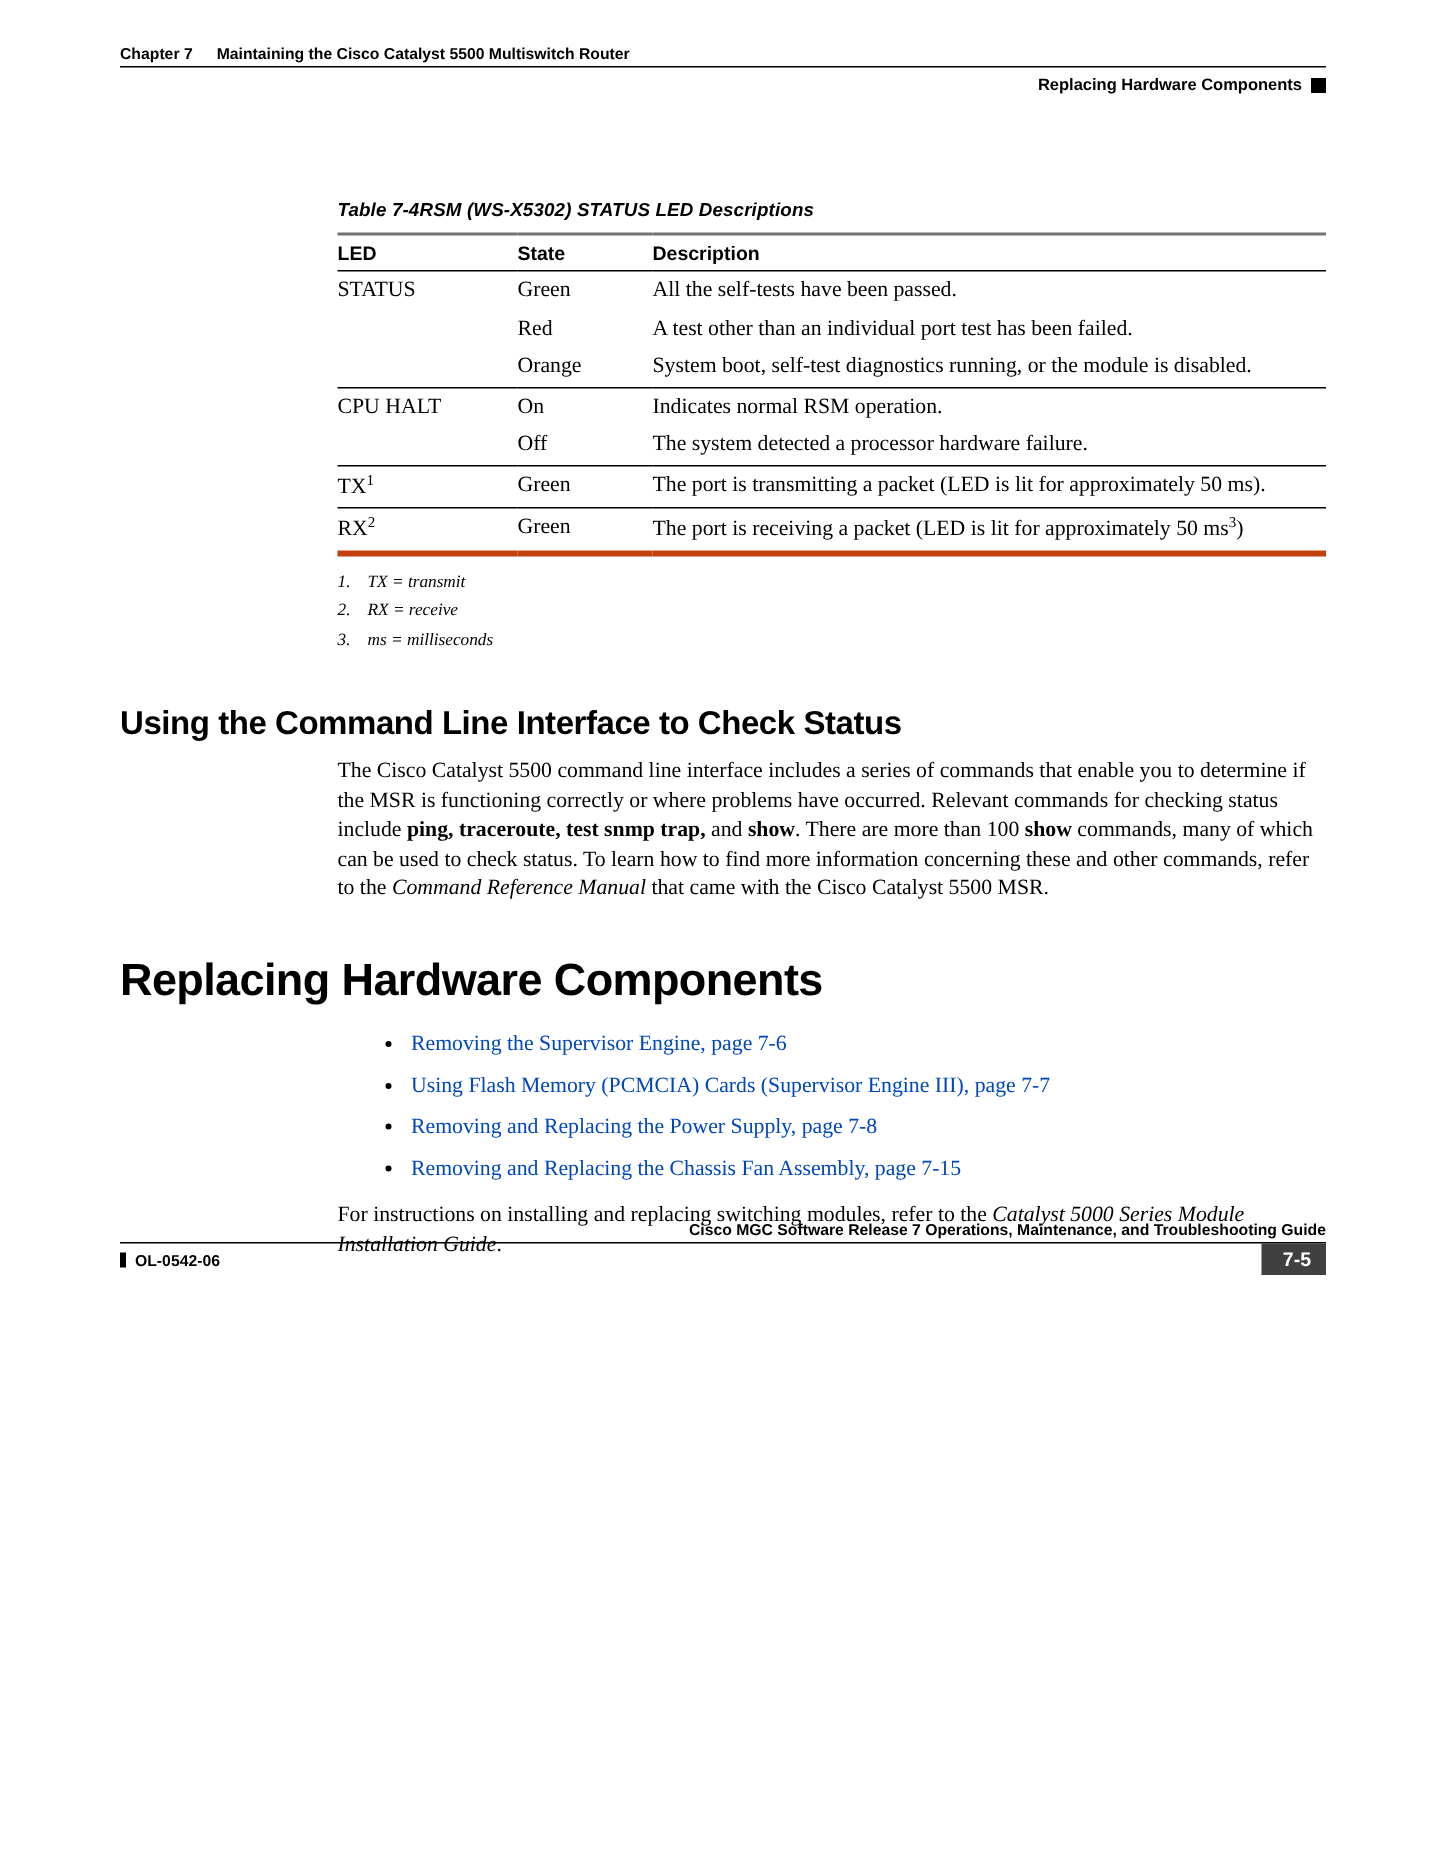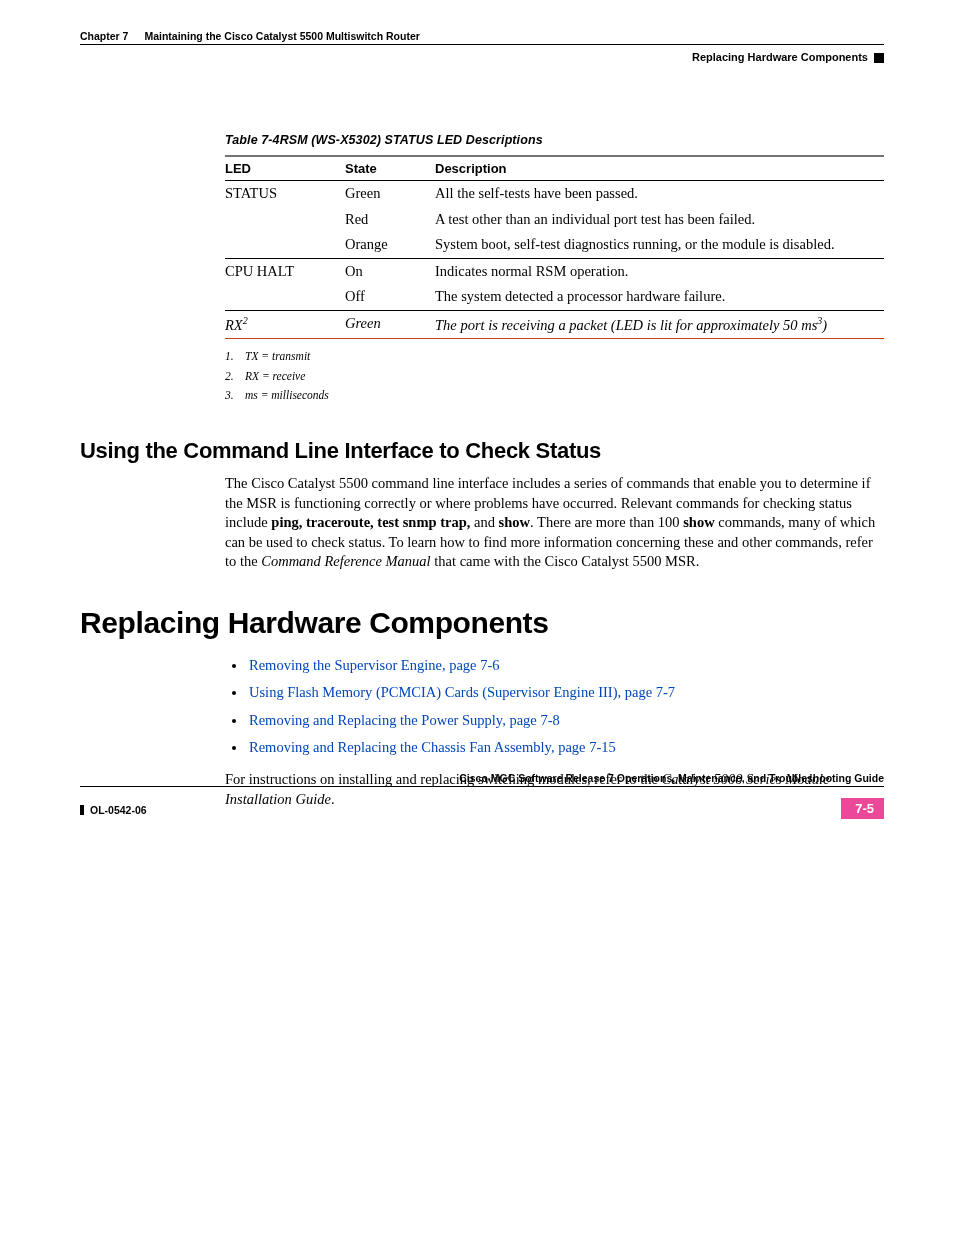--- a/index.html
+++ b/index.html
@@ -55,21 +55,21 @@
     padding: 4px 10px 4px 0;
     border-top: 2px solid #737373;
     border-bottom: 1px solid #000;
   }
   table.led td {
     padding: 3px 10px 3px 0;
     vertical-align: top;
     line-height: 1.35;
   }
   table.led tr.sep td { border-top: 1px solid #000; }
-  table.led tr.last td { border-bottom: 1px solid #c2410c; font-style: italic; }
+  table.led tr.last td { border-bottom: 4px solid #c2410c; }
   .col-led { width: 110px; }
   .col-state { width: 80px; }
   sup { font-size: 10px; }
   .footnotes {
     margin: 8px 0 0 145px;
     font-size: 11.5px;
     line-height: 1.7;
     font-style: italic;
   }
   .footnotes div span.n { display:inline-block; width:20px; }
@@ -89,48 +89,48 @@
     line-height: 1.35;
   }
   .bold { font-weight: bold; }
   .ital { font-style: italic; }
   ul.links {
     margin: 10px 0 0 145px;
     padding-left: 22px;
     font-size: 14.5px;
     line-height: 1.9;
   }
-  ul.links li { padding-left: 2px; }
+  ul.links li { padding-left: 2px; margin-left: 25px; }
   ul.links a { color: #0047bb; text-decoration: none; }
   .footer {
     position: absolute;
     left: 80px; right: 70px;
     bottom: 30px;
   }
   .footer-top {
     border-bottom: 1px solid #000;
     text-align: right;
     font: bold 10.5px Arial, Helvetica, sans-serif;
     padding-bottom: 2px;
   }
   .footer-bot {
     display: flex;
     justify-content: space-between;
     align-items: center;
-    margin-top: 11px;
+    margin-top: 0;
   }
   .doc-id {
     font: bold 10.5px Arial, Helvetica, sans-serif;
   }
   .footer-l-sq {
     width:4px; height:10px; background:#000; display:inline-block;
     vertical-align:middle; margin-right:6px;
   }
   .pagenum {
-    background: #ec4899;
+    background: #404040;
     color: #fff;
     font: bold 13px Arial, Helvetica, sans-serif;
     padding: 3px 10px 3px 14px;
   }
 </style>
 </head>
 <body>
 
 <div class="page">
 
@@ -175,20 +175,25 @@
         <tr class="sep">
           <td class="col-led">CPU HALT</td>
           <td class="col-state">On</td>
           <td>Indicates normal RSM operation.</td>
         </tr>
         <tr>
           <td class="col-led"></td>
           <td class="col-state">Off</td>
           <td>The system detected a processor hardware failure.</td>
         </tr>
+        <tr class="sep">
+          <td class="col-led">TX<sup>1</sup></td>
+          <td class="col-state">Green</td>
+          <td>The port is transmitting a packet (LED is lit for approximately 50 ms).</td>
+        </tr>
         <tr class="sep last">
           <td class="col-led">RX<sup>2</sup></td>
           <td class="col-state">Green</td>
           <td>The port is receiving a packet (LED is lit for approximately 50 ms<sup>3</sup>)</td>
         </tr>
       </tbody>
   </table>
 
   <div class="footnotes" id="footnotes">
       <div><span class="n">1.</span><span>TX = transmit</span></div>

